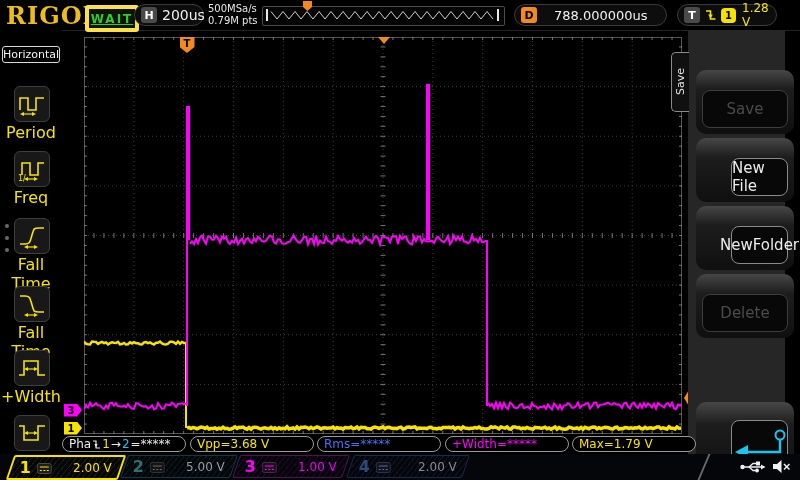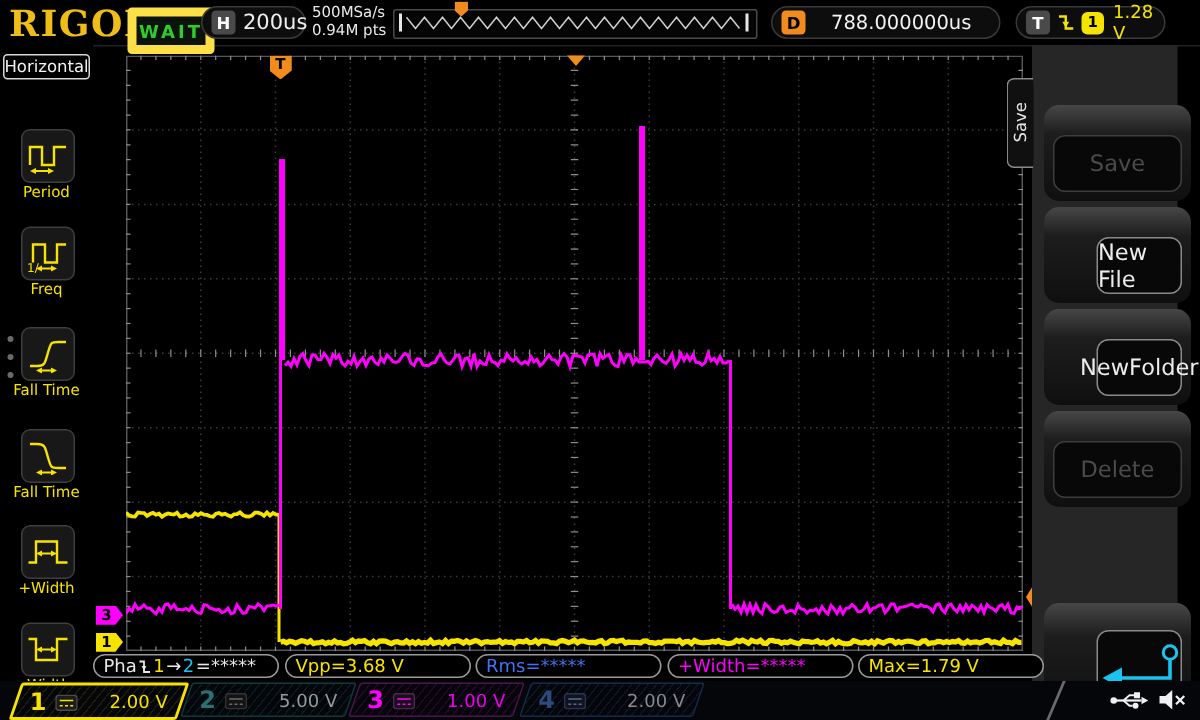--- a/index.html
+++ b/index.html
@@ -3,23 +3,23 @@
 <meta charset="utf-8">
 <style>
   html,body{margin:0;padding:0;background:#000;}
   body{width:800px;height:480px;position:relative;overflow:hidden;
        font-family:"DejaVu Sans","Liberation Sans",sans-serif;color:#ddd;-webkit-font-smoothing:none;}
   .abs{position:absolute;}
   
   #topbar{left:0;top:0;width:800px;height:30px;background:#000;border-bottom:1px solid #222;}
   #logo{left:6px;top:1px;font-family:"DejaVu Serif","Liberation Serif",serif;font-weight:bold;
         font-size:24px;color:#eebd17;letter-spacing:1px;}
-  #waitbadge{left:85px;top:5px;width:46px;height:19px;background:#0b130b;border:6px solid #fde047;
+  #waitbadge{left:85px;top:5px;width:46px;height:19px;background:#0b130b;border:4px solid #fde047;
         border-radius:3px;color:#2ecc2e;font-weight:bold;font-size:12px;letter-spacing:2px;
-        display:flex;align-items:center;justify-content:center;}
+        display:flex;align-items:center;justify-content:center;text-decoration:underline;}
   .pillbox{background:#0d0d0d;border:1px solid #3a3a3a;border-radius:11px;height:22px;top:4px;
         display:flex;align-items:center;gap:5px;padding:0 6px;box-sizing:border-box;}
   #hbox{left:134px;width:70px;}
   .sqbadge{width:16px;height:16px;border-radius:3px;display:flex;align-items:center;justify-content:center;
         font-weight:bold;font-size:11px;flex:0 0 auto;}
   .hb{background:#4a4a4a;color:#fff;}
   .db{background:#f28b1e;color:#000;}
   .tb{background:#4a4a4a;color:#fff;}
   .chb{background:#f7e300;color:#000;width:15px;height:15px;border-radius:4px;font-size:10px;}
   #hval{color:#eee;font-size:14px;}
@@ -27,25 +27,25 @@
   #preview{left:262px;top:6px;width:241px;height:18px;background:#050505;border:1px solid #4a4a4a;border-radius:2px;}
   #pvsvg{position:absolute;left:0;top:0;}
   #pvtrig{left:303px;top:1px;width:9px;height:10px;background:#f28b1e;
         clip-path:polygon(0 0,100% 0,100% 60%,50% 100%,0 60%);}
   #dbox{left:514px;width:153px;}
   #dval{color:#f2f2f2;font-size:13px;margin-left:12px;}
   #tbox{left:677px;width:100px;gap:4px;}
   #tlevel{color:#f7e300;font-size:12px;margin-left:2px;}
   
   #leftmenu{left:0;top:30px;width:62px;height:424px;background:#000;}
-  #lmtitle{left:2px;top:6px;width:56px;height:15px;border:1px solid #d8d8d8;border-radius:3px;
+  #lmtitle{left:2px;top:16px;width:56px;height:15px;border:1px solid #d8d8d8;border-radius:3px;
         color:#f2f2f2;font-size:11px;display:flex;align-items:center;justify-content:center;}
   .mbtn{left:14px;width:34px;height:34px;background:#181818;border:1px solid #3e3e3e;border-radius:6px;
         display:flex;align-items:center;justify-content:center;}
-  .mlabel{left:0;width:62px;text-align:center;color:#f7e300;font-size:10px;}
+  .mlabel{left:0;width:62px;text-align:center;color:#f7e300;font-size:16px;}
   .pagedot{left:5px;width:4px;height:4px;border-radius:50%;background:#6a6a6a;}
   
   #plot{left:84px;top:37px;}
   .marker{position:absolute;display:flex;align-items:center;justify-content:center;
         font-weight:bold;color:#000;}
   #trigflag{width:15px;height:16px;background:#f28b1e;font-size:10px;
         clip-path:polygon(0 0,100% 0,100% 62%,50% 100%,0 62%);padding-bottom:4px;box-sizing:border-box;}
   #centertri{width:0;height:0;border-left:6px solid transparent;border-right:6px solid transparent;
         border-top:7px solid #f28b1e;}
   #levelarrow{width:16px;height:14px;background:#f28b1e;font-size:9px;
@@ -88,21 +88,21 @@
 
 <div id="topbar" class="abs">
   <div id="logo" class="abs">RIGOL</div>
   <div id="waitbadge" class="abs">WAIT</div>
   <div id="hbox" class="abs pillbox">
     <span class="sqbadge hb">H</span>
     <span id="hval">200us</span>
   </div>
   <div id="rate" class="abs">
     <div>500MSa/s</div>
-    <div>0.94M pts</div>
+    <div>0.79M pts</div>
   </div>
   <div id="preview" class="abs">
     <svg id="pvsvg" width="239" height="16">
         <polyline points="8,4.5 14,12 20,4.5 26,12 32,4.5 38,12 44,4.5 50,12 56,4.5 62,12 68,4.5 74,12 80,4.5 86,12 92,4.5 98,12 104,4.5 110,12 116,4.5 122,12 128,4.5 134,12 140,4.5 146,12 152,4.5 158,12 164,4.5 170,12 176,4.5 182,12 188,4.5 194,12 200,4.5 206,12 212,4.5 218,12 224,4.5 230,12 " fill="none" stroke="#cfcfcf" stroke-width="1"></polyline>
         <rect x="3" y="2" width="2" height="12" fill="#e8e8e8"></rect>
         <rect x="234" y="2" width="2" height="12" fill="#e8e8e8"></rect>
       </svg>
   </div>
   <div id="pvtrig" class="abs"></div>
   <div id="dbox" class="abs pillbox">

